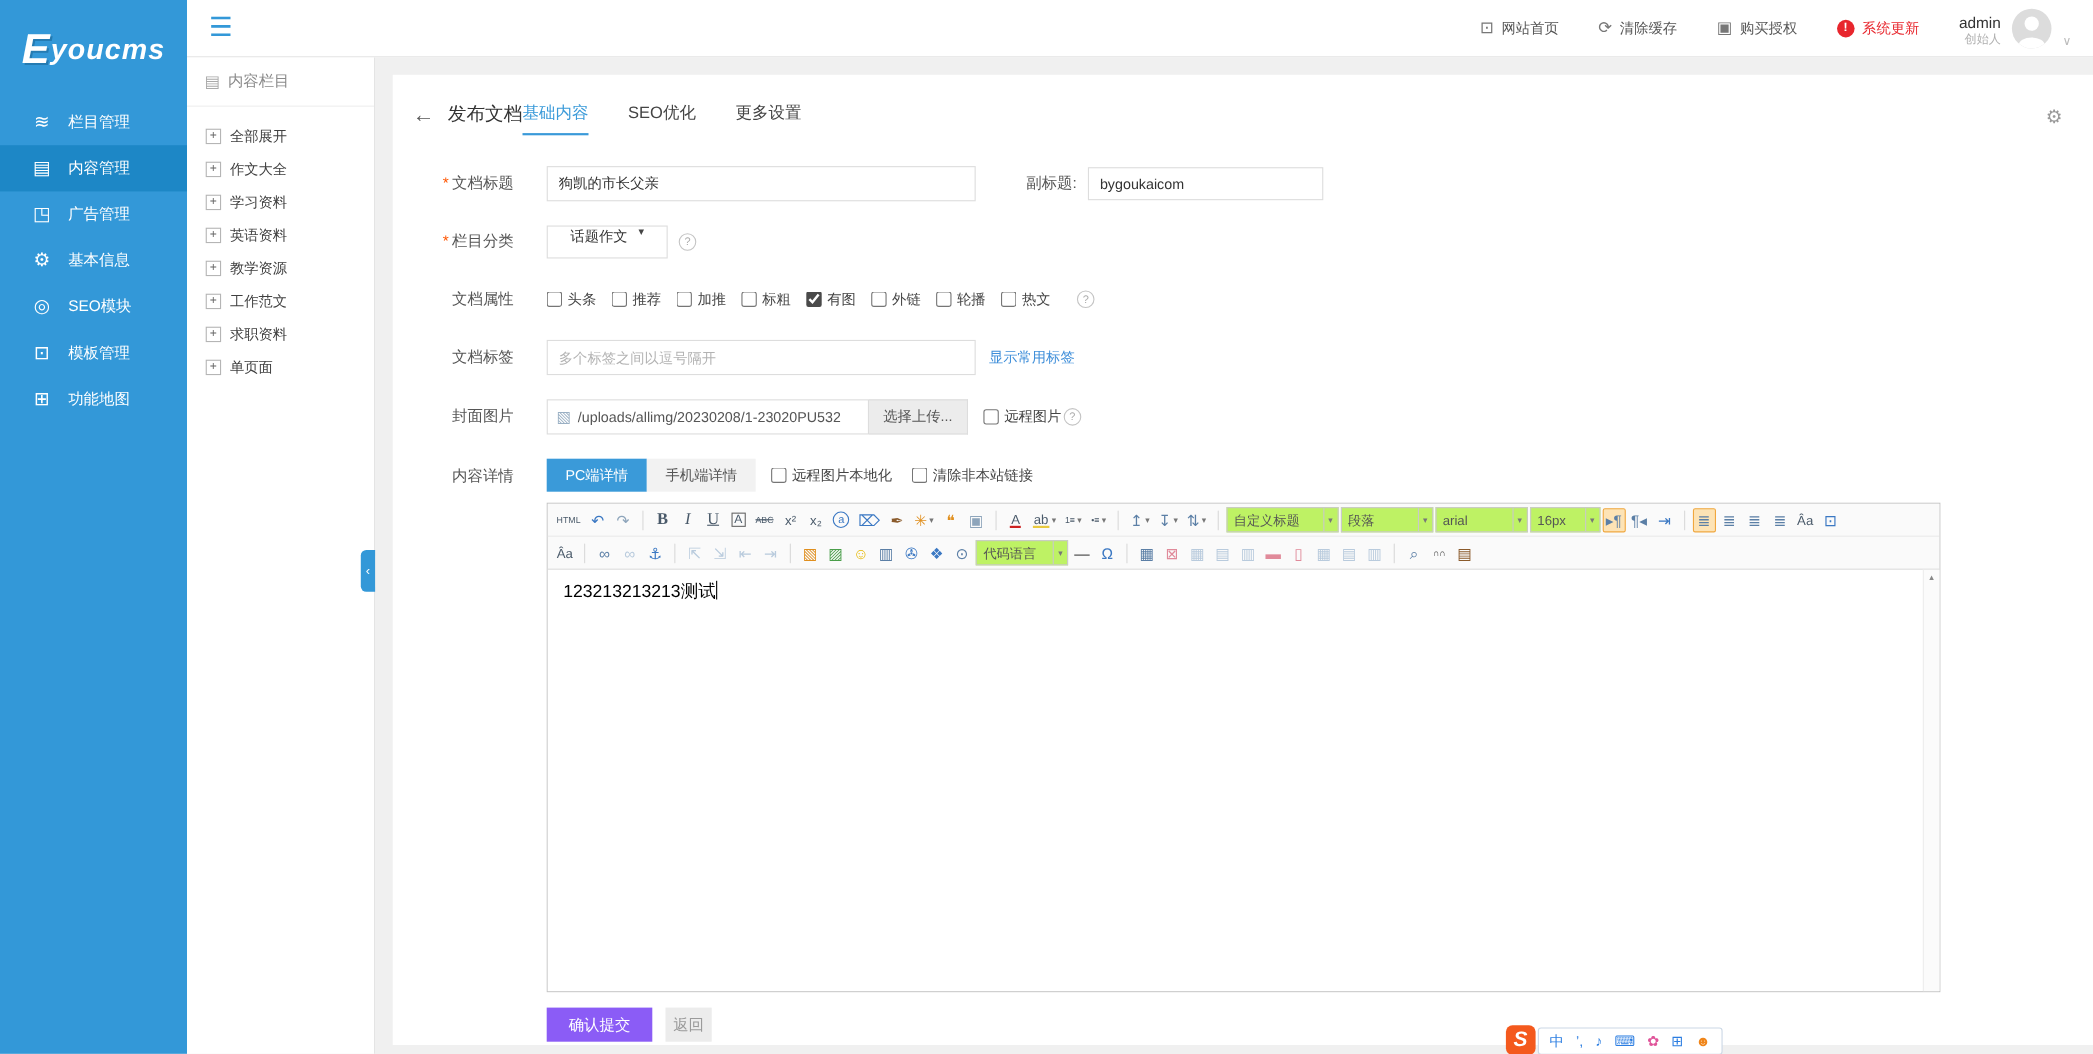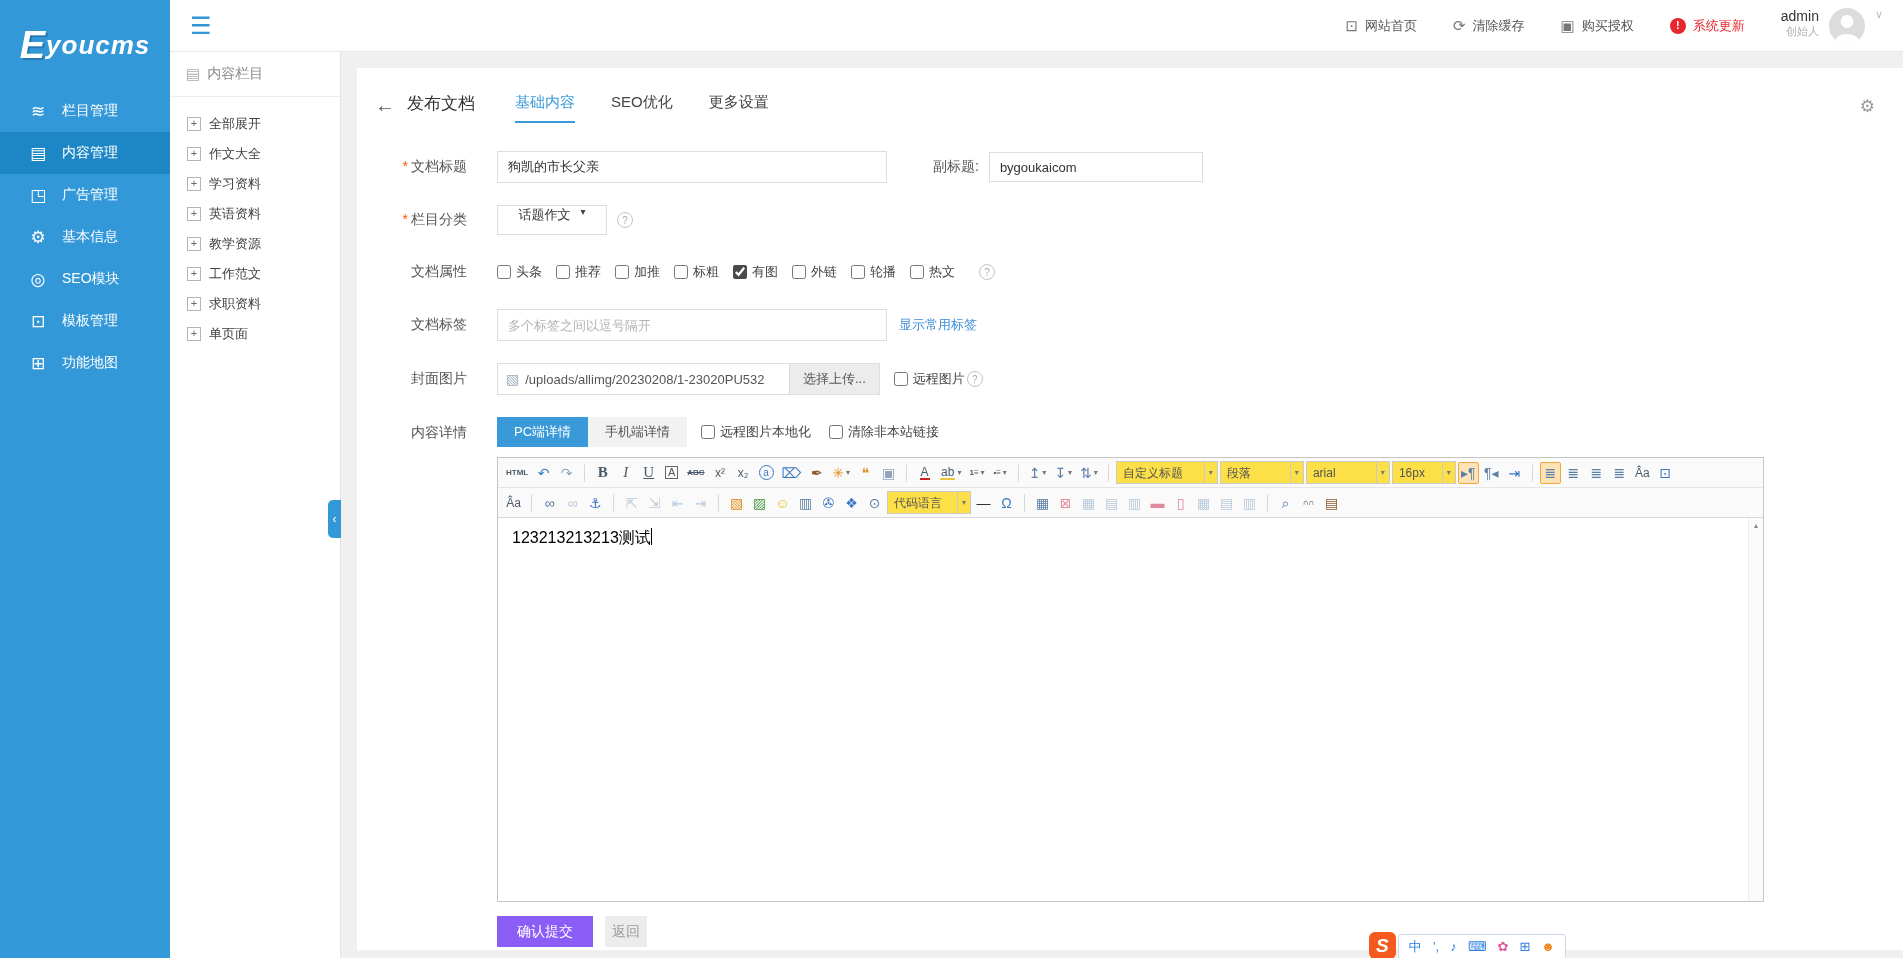--- a/index.html
+++ b/index.html
@@ -14,42 +14,42 @@
   .side-item .sicon{font-size:17px;width:20px;text-align:center}
   
   .topbar{position:absolute;left:170px;right:0;top:0;height:52px;background:#fff;border-bottom:1px solid #e8e8e8;display:flex;align-items:center;padding:0 20px;z-index:4}
   .hamburger{color:#3398d8;font-size:24px;cursor:pointer;line-height:1}
   .topbar-right{margin-left:auto;display:flex;align-items:center;gap:36px}
   .top-item{display:flex;align-items:center;gap:7px;font-size:13px;color:#555;cursor:pointer;white-space:nowrap}
   .top-item .ticon{font-size:15px;color:#777;line-height:1}
   .top-item.red{color:#e8262d}
   .top-item.red .ticon{color:#e8262d}
   .ticon.disc{width:16px;height:16px;border-radius:50%;background:#e8262d;color:#fff !important;font-weight:bold;font-size:11px;display:flex;align-items:center;justify-content:center}
-  .user-wrap{display:flex;align-items:flex-start;gap:10px;cursor:pointer}
+  .user-wrap{display:flex;align-items:flex-end;gap:10px;cursor:pointer}
   .user-block{text-align:right;line-height:1.25}
   .user-name{font-size:14px;color:#333}
   .user-role{font-size:11px;color:#b0b0b0}
   .avatar{width:36px;height:36px;border-radius:50%;background:#dcdcdc;position:relative;overflow:hidden}
   .avatar::before{content:"";position:absolute;top:7px;left:50%;transform:translateX(-50%);width:13px;height:13px;border-radius:50%;background:#fff}
   .avatar::after{content:"";position:absolute;bottom:-5px;left:50%;transform:translateX(-50%);width:24px;height:15px;border-radius:50% 50% 0 0;background:#fff}
   .chev{color:#bbb;font-size:11px}
   
   .panel2{position:absolute;left:170px;top:52px;width:171px;bottom:0;background:#fff;border-right:1px solid #e4e4e4;z-index:3}
   .panel2-header{height:45px;display:flex;align-items:center;gap:7px;padding-left:16px;color:#8a8a8a;font-size:14px;border-bottom:1px solid #eee}
   .panel2-header .picon{font-size:15px;color:#aaa}
   .tree{padding:12px 0 0 17px}
   .tree-item{display:flex;align-items:center;gap:8px;height:30px;font-size:13px;color:#404040;cursor:pointer}
   .plus{width:14px;height:14px;border:1px solid #b5b5b5;font-size:11px;line-height:11px;text-align:center;color:#666;background:#fff;flex:none}
   .collapse-tab{position:absolute;left:328px;top:500px;width:13px;height:38px;background:#3398d8;color:#fff;border-radius:5px 0 0 5px;display:flex;align-items:center;justify-content:center;font-size:12px;z-index:6;cursor:pointer}
   
   .main{position:absolute;left:341px;top:52px;right:0;bottom:0;background:#f0f0f0;padding:16px 0 8px 16px}
   .card{background:#fff;width:100%;height:100%;position:relative;overflow:hidden}
   .card-header{display:flex;align-items:flex-end;padding:24px 28px 0 18px}
   .back-arrow{font-size:20px;color:#555;margin-right:12px;cursor:pointer;padding-bottom:6px}
-  .page-title{font-size:17px;color:#333;margin-right:40px;padding-bottom:8px}
+  .page-title{font-size:17px;color:#333;padding-bottom:8px}
   .tabs{display:flex;gap:36px}
   .tab{font-size:15px;color:#444;padding-bottom:9px;cursor:pointer;border-bottom:2px solid transparent}
   .tab.active{color:#3a9ad9;border-bottom-color:#3a9ad9}
   .gear{margin-left:auto;color:#999;font-size:17px;cursor:pointer;padding-bottom:6px}
   
   .form{margin-top:28px}
   .frow{display:flex;align-items:center;margin-bottom:22px}
   .frow.top{align-items:flex-start}
   .flabel{width:110px;text-align:right;font-size:14px;color:#555;flex:none;margin-right:30px;white-space:nowrap}
   .star{color:#ff5500;margin-right:3px}
@@ -78,31 +78,31 @@
   .editor{margin-top:10px;border:1px solid #c6c6c6;width:1267px;background:#fff}
   .tbrow{background:#fafafa;display:flex;align-items:center;flex-wrap:wrap;padding:1px 4px;min-height:28px}
   .tbrow.first{border-bottom:1px solid #e6e6e6}
   .tbrow.second{border-bottom:1px solid #d8d8d8}
   .tb{height:22px;min-width:21px;padding:0 2px;display:inline-flex;align-items:center;justify-content:center;margin:2px 1px;border-radius:2px;font-size:14px;color:#4a5a6a;cursor:pointer;border:1px solid transparent}
   .tb .g{line-height:1;white-space:nowrap}
   .tb.sep{min-width:1px;width:1px;height:18px;background:#d9d9d9;padding:0;margin:2px 6px;cursor:default;border:none}
   .tb .caret{display:none;font-size:8px;color:#777;margin-left:2px;line-height:1}
   .tb.dd .caret{display:inline-block}
   .tb.active{background:#fde3b5;border:1px solid #f0a73e}
-  .tb.sel{border:1px solid #c9c9c9;background:#fde047;height:23px;justify-content:space-between;font-size:12px;color:#555;padding:0 0 0 6px;border-radius:0;cursor:pointer}
+  .tb.sel{border:1px solid #c9c9c9;background:#bef264;height:23px;justify-content:space-between;font-size:12px;color:#555;padding:0 0 0 6px;border-radius:0;cursor:pointer}
   .tb.sel .caret{display:flex;align-self:stretch;border-left:1px solid #c9c9c9;align-items:center;padding:0 4px;margin-left:6px;font-size:8px}
   .w1{width:102px}.w2{width:84px}.w3{width:64px}
   .c-blue{color:#3b78c3}.c-steel{color:#5b7fa6}.c-mute{color:#8ea5bb}.c-lite{color:#b9cbdd}
   .c-orange{color:#e08f1e}.c-brown{color:#8a5a2b}.c-green{color:#4a9e4a}.c-yellow{color:#e6b800}
   .c-pink{color:#e08a9a}.c-dark{color:#333}
   .bold .g{font-weight:bold;font-family:"Liberation Serif",serif;font-size:15px}
   .ital .g{font-style:italic;font-family:"Liberation Serif",serif;font-size:15px}
   .undl .g{text-decoration:underline;font-family:"Liberation Serif",serif;font-size:15px}
   .boxed .g{border:1px solid #666;padding:0 2px;font-size:11px}
-  .txt .g{font-size:8px;font-weight:bold;letter-spacing:0}
+  .txt .g{font-size:8px;font-weight:normal;letter-spacing:0}
   .strike .g{text-decoration:line-through}
   .txt2 .g{font-size:12px}
   .fore .g{border-bottom:2px solid #cc2222;padding:0 1px}
   .back .g{border-bottom:2px solid #e8c93e;padding:0 1px}
   .circ .g{border:1px solid #3b78c3;border-radius:50%;width:15px;height:15px;display:flex;align-items:center;justify-content:center;font-size:10px}
   .edit-area{position:relative;height:383px;background:#fff}
   .edit-text{padding:10px 14px;font-size:16px;color:#000}
   .cursor{display:inline-block;width:1px;height:17px;background:#000;vertical-align:-2px}
   .scrollbar{position:absolute;right:0;top:0;bottom:0;width:15px;border-left:1px solid #ededed;background:#fbfbfb}
   .scroll-up{height:15px;text-align:center;font-size:7px;color:#888;line-height:15px;cursor:pointer}

